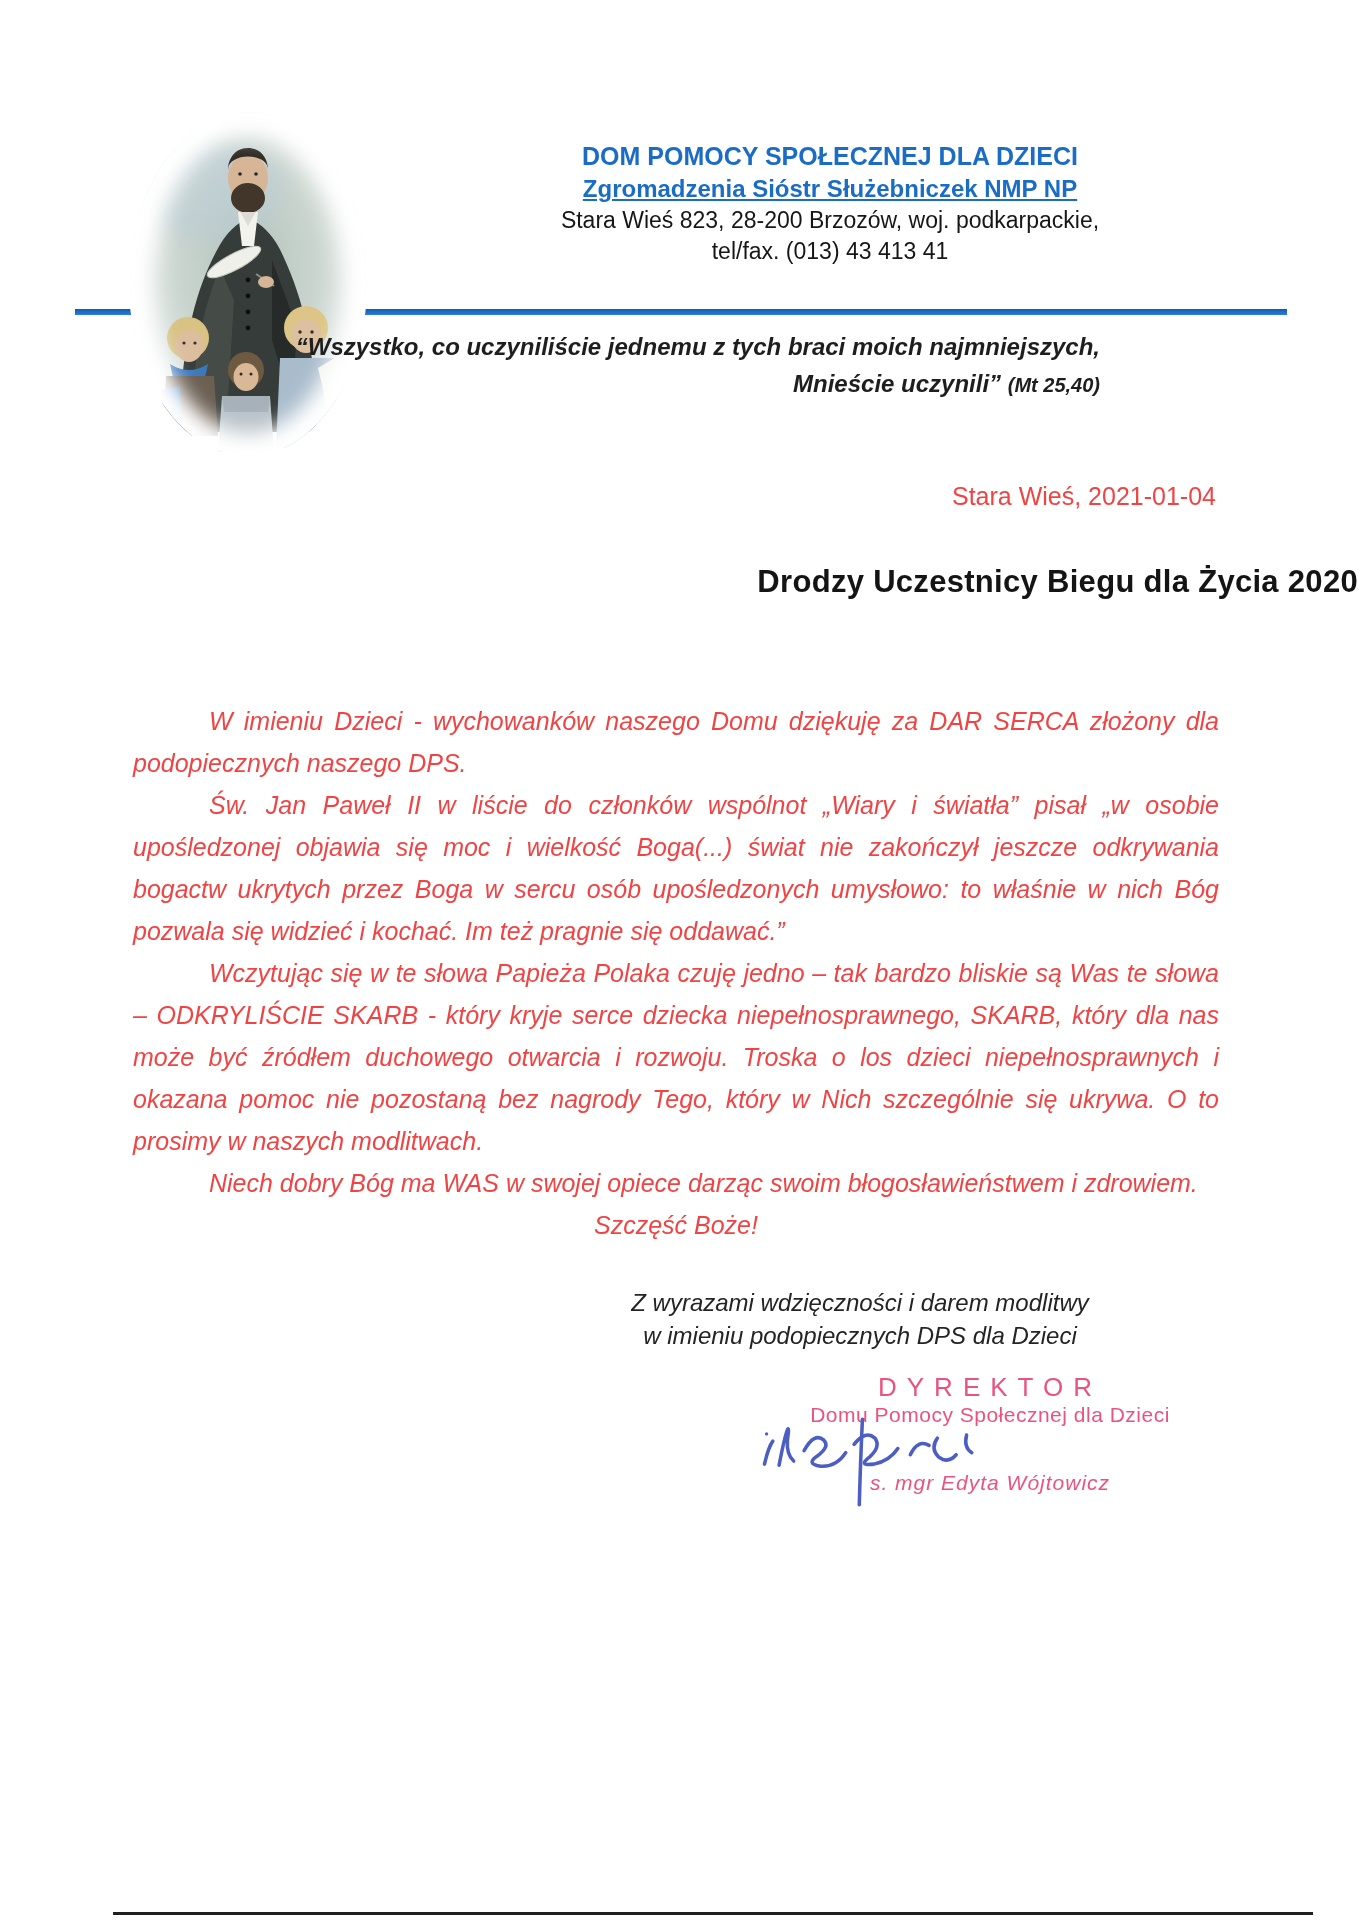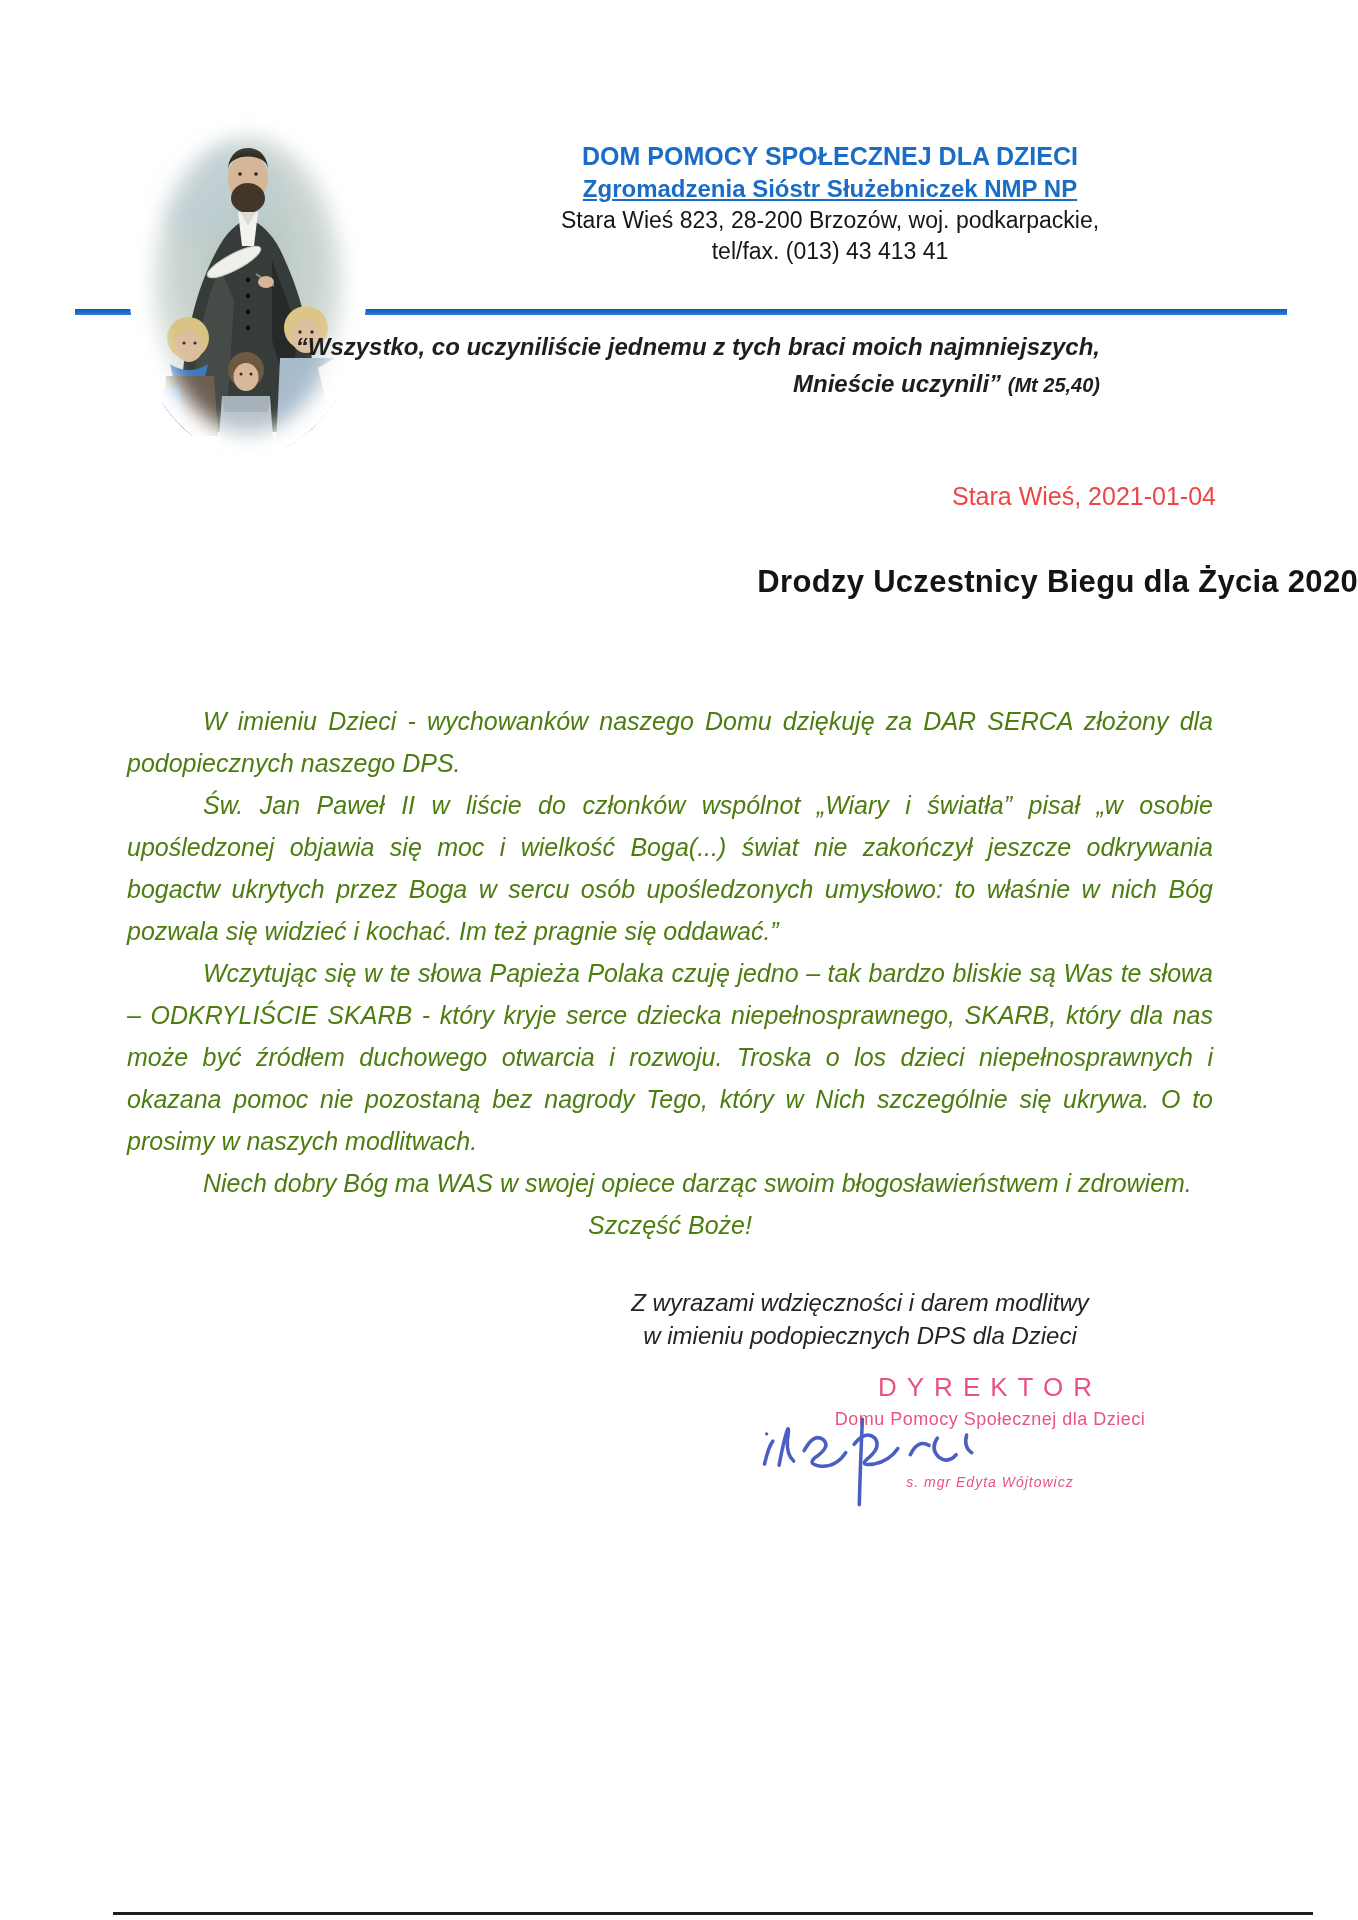--- a/index.html
+++ b/index.html
@@ -26,34 +26,34 @@
            color:#1e1e1e; font-size:24px; line-height:37px; }
   .quote .ref { font-size:20px;margin-top:40px; }
 
   .dateline { position:absolute; top:482px; left:600px; width:616px; text-align:right;
               font-size:25px; color:#ef4444; }
 
   .title { position:absolute; top:564px; left:0; width:1358px; text-align:right;
            font-size:31px; font-weight:bold; color:#141414; letter-spacing:.3px; }
 
   
-  .body-text { position:absolute; left:127px; top:700px; width:1086px;
+  .body-text { position:absolute; left:133px; top:700px; width:1086px;
                font-size:25px; font-style:italic; line-height:42px;
-               text-align:justify; color:#4d7c0f; }
+               text-align:justify; color:#ef4444; }
   .body-text p { margin:0; text-indent:76px; }
   .blessing { text-align:center; text-indent:0; margin-top:0; font-style:italic; }
 
   .closing { position:absolute; left:530px; top:1286px; width:660px; text-align:center;
              font-style:italic; font-size:24px; line-height:33px; color:#242424; }
 
   
   .stamp { position:absolute; left:690px; top:1372px; width:600px; text-align:center; color:#e9537f; }
   .stamp-role { font-size:26px; letter-spacing:10px; }
-  .stamp-org  { font-size:18px; margin-top:6px; letter-spacing:.5px; }
-  .stamp-name { font-size:14px; font-style:italic; margin-top:44px; letter-spacing:1px; }
+  .stamp-org  { font-size:21px; margin-top:0; letter-spacing:.5px; }
+  .stamp-name { font-size:21px; font-style:italic; margin-top:44px; letter-spacing:1px; }
 
   .signature-svg { position:absolute; left:752px; top:1406px; width:250px; height:110px; z-index:4; }
 
   .scan-line { position:absolute; left:113px; top:1912px; width:1200px; height:3px; background:#1f1f1f; }
 </style>
 </head>
 <body>
 
 <div class="page">
 

